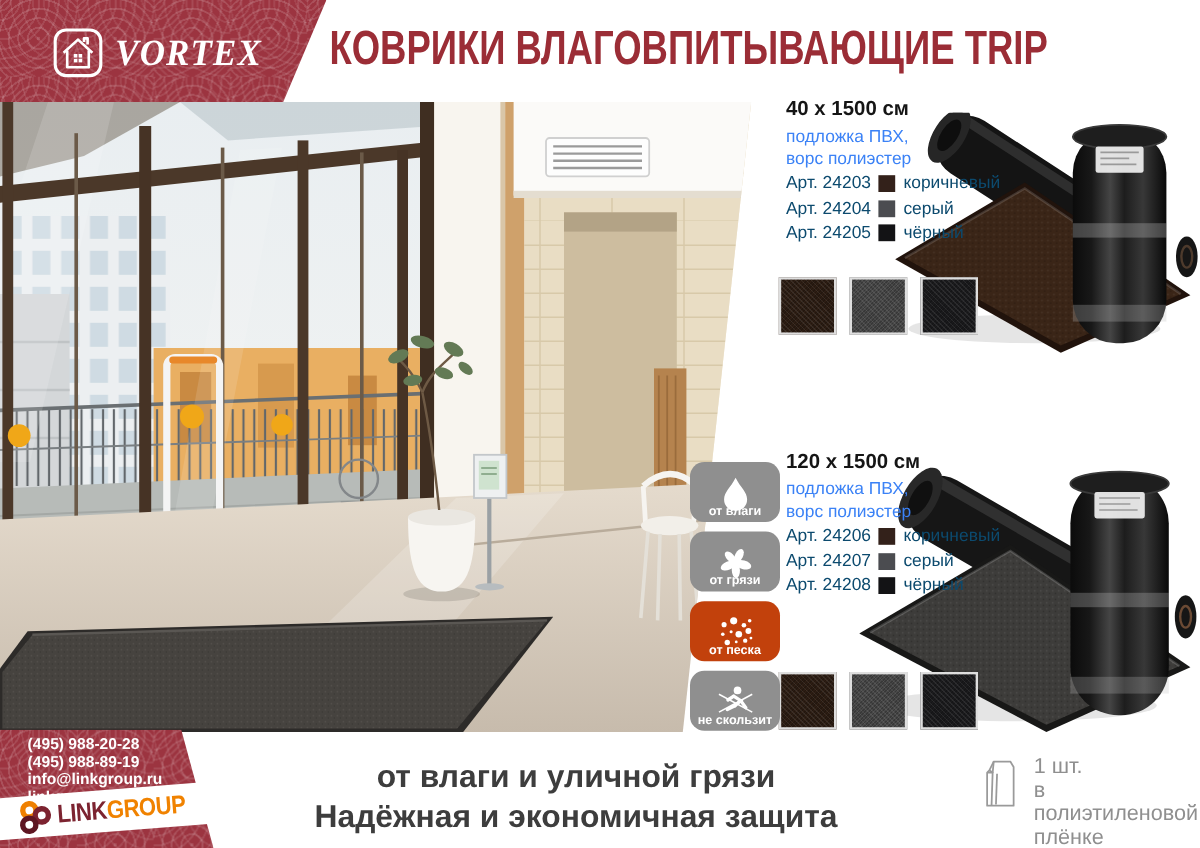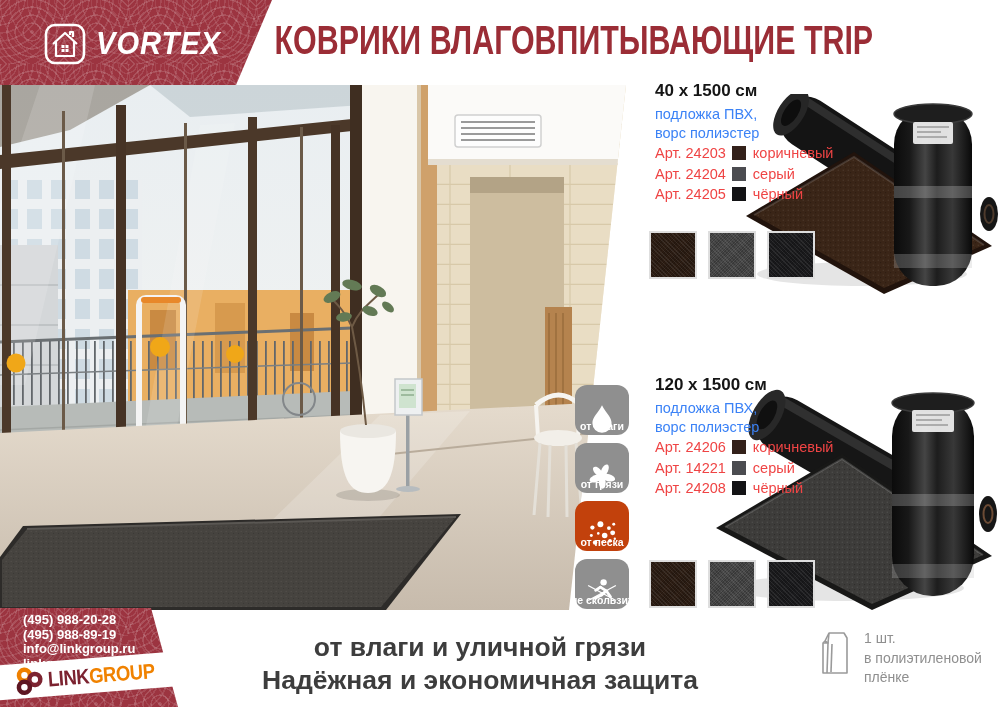--- a/index.html
+++ b/index.html
@@ -11,48 +11,48 @@
     background-color:#9c3440;
     background-image:
       repeating-radial-gradient(circle at 32px 32px, rgba(255,255,255,.14) 0 1.6px, rgba(255,255,255,0) 1.6px 8px),
       repeating-radial-gradient(circle at 0 0, rgba(255,255,255,.11) 0 1.6px, rgba(255,255,255,0) 1.6px 8px),
       repeating-radial-gradient(circle at 64px 0, rgba(255,255,255,.09) 0 1.5px, rgba(255,255,255,0) 1.5px 9px);
     background-size:64px 64px;
   }
 
   
   .brand-block{position:absolute;left:0;top:0;width:280px;height:85px;z-index:5;
-    clip-path:polygon(0 0,272px 0,236px 100%,0 100%);display:flex;align-items:center;}
+    clip-path:polygon(0 0,272px 0,236px 100%,0 100%);display:flex;align-items:center;font-family:Liberation Serif, serif;}
   .brand-inner{display:flex;align-items:center;gap:10px;margin-left:44px;margin-top:2px;}
   .brand-word{color:#fff;font-weight:900;font-style:italic;font-size:31px;letter-spacing:1px;
     transform:scaleX(.94);transform-origin:left center;}
   .title-band{position:absolute;left:248px;top:0;width:720px;height:80px;z-index:4;
     display:flex;align-items:center;justify-content:flex-end;}
   .title-text{color:#9b2d36;font-weight:800;font-size:40px;letter-spacing:0px;white-space:nowrap;
     transform:scaleX(.76);transform-origin:center;}
 
   
   .photo{position:absolute;left:0;top:85px;width:630px;height:525px;z-index:1;
     clip-path:polygon(0 0,626px 0,569px 100%,0 100%);}
   .photo svg{display:block;}
 
   
   .features{position:absolute;left:575px;top:385px;width:55px;z-index:6;}
-  .tile{position:relative;width:54px;height:50px;border-radius:12px;margin-bottom:8px;
-    display:flex;flex-direction:column;align-items:center;justify-content:flex-end;}
+  .tile{position:relative;width:75px;height:50px;border-radius:12px;margin-bottom:8px;
+    display:flex;flex-direction:column;align-items:center;justify-content:center;}
   .tile .glyph{margin-top:3px;}
   .tile-label{position:absolute;bottom:3px;left:50%;transform:translateX(-50%);
     color:#fff;font-size:10.5px;font-weight:bold;white-space:nowrap;}
 
   
   .prod-text{position:absolute;left:655px;width:200px;color:#333;z-index:3;}
   .p1{top:81px;} .p2{top:375px;}
   .prod-size{font-weight:bold;font-size:17px;color:#151515;margin-bottom:4px;}
   .prod-spec{font-size:14.5px;line-height:19px;color:#3b82f6;}
-  .variant-row{display:flex;align-items:center;font-size:14.5px;line-height:20.5px;color:#ef4444;}
+  .variant-row{display:flex;align-items:center;font-size:14.5px;line-height:20.5px;color:#0c4a6e;}
   .chip{display:inline-block;width:14px;height:14px;margin:0 7px 0 6px;}
   .swatches{position:absolute;display:flex;gap:11px;z-index:3;}
   .sw1{left:649px;top:231px;} .sw2{left:649px;top:560px;}
   .swatch{width:44px;height:44px;border:2px solid #dedede;position:relative;}
   .swatch::after{content:"";position:absolute;inset:0;
     background-image:repeating-linear-gradient(45deg, rgba(255,255,255,.08) 0 1px, transparent 1px 3px),
                      repeating-linear-gradient(-45deg, rgba(0,0,0,.22) 0 1px, transparent 1px 2px);}
   .prod-img{position:absolute;z-index:2;}
   .pi1{left:742px;top:94px;width:258px;height:202px;}
   .pi2{left:716px;top:386px;width:284px;height:226px;}
@@ -67,21 +67,21 @@
   .lg-logo{display:flex;align-items:center;gap:4px;margin-left:24px;}
   .lg-text{font-weight:900;font-size:21px;letter-spacing:-.5px;transform:scaleX(.88);transform-origin:left center;white-space:nowrap;}
   .lg-link{color:#7c2330;} .lg-group{color:#f08200;}
 
   
   .slogan{position:absolute;left:210px;top:631px;width:540px;z-index:4;text-align:center;
     color:#3d3d3d;font-weight:bold;font-size:26.5px;line-height:33px;}
 
   
   .packaging{position:absolute;left:818px;top:629px;z-index:4;display:flex;gap:14px;color:#8f8f8f;}
-  .pack-lines{font-size:14px;line-height:19.5px;}
+  .pack-lines{font-size:18px;line-height:19.5px;}
 </style>
 </head>
 <body>
 
 <div class="canvas">
 
   <div class="photo">
     <svg width="630" height="525" viewBox="0 0 630 525" preserveAspectRatio="none">
       <defs>
         <pattern id="winGrid" width="24" height="30" patternUnits="userSpaceOnUse">
@@ -367,21 +367,21 @@
   <section class="prod-text p2">
     <div class="prod-size">120 х 1500 см</div>
     <div class="prod-spec">подложка ПВХ,</div>
     <div class="prod-spec">ворс полиэстер</div>
     <div class="variant-row">
       <span>Арт. 24206</span>
       <span class="chip" style="background-color: rgb(51, 33, 26);"></span>
       <span>коричневый</span>
     </div>
     <div class="variant-row">
-      <span>Арт. 14221</span>
+      <span>Арт. 24207</span>
       <span class="chip" style="background-color: rgb(75, 76, 80);"></span>
       <span>серый</span>
     </div>
     <div class="variant-row">
       <span>Арт. 24208</span>
       <span class="chip" style="background-color: rgb(19, 19, 21);"></span>
       <span>чёрный</span>
     </div>
   </section>
 

